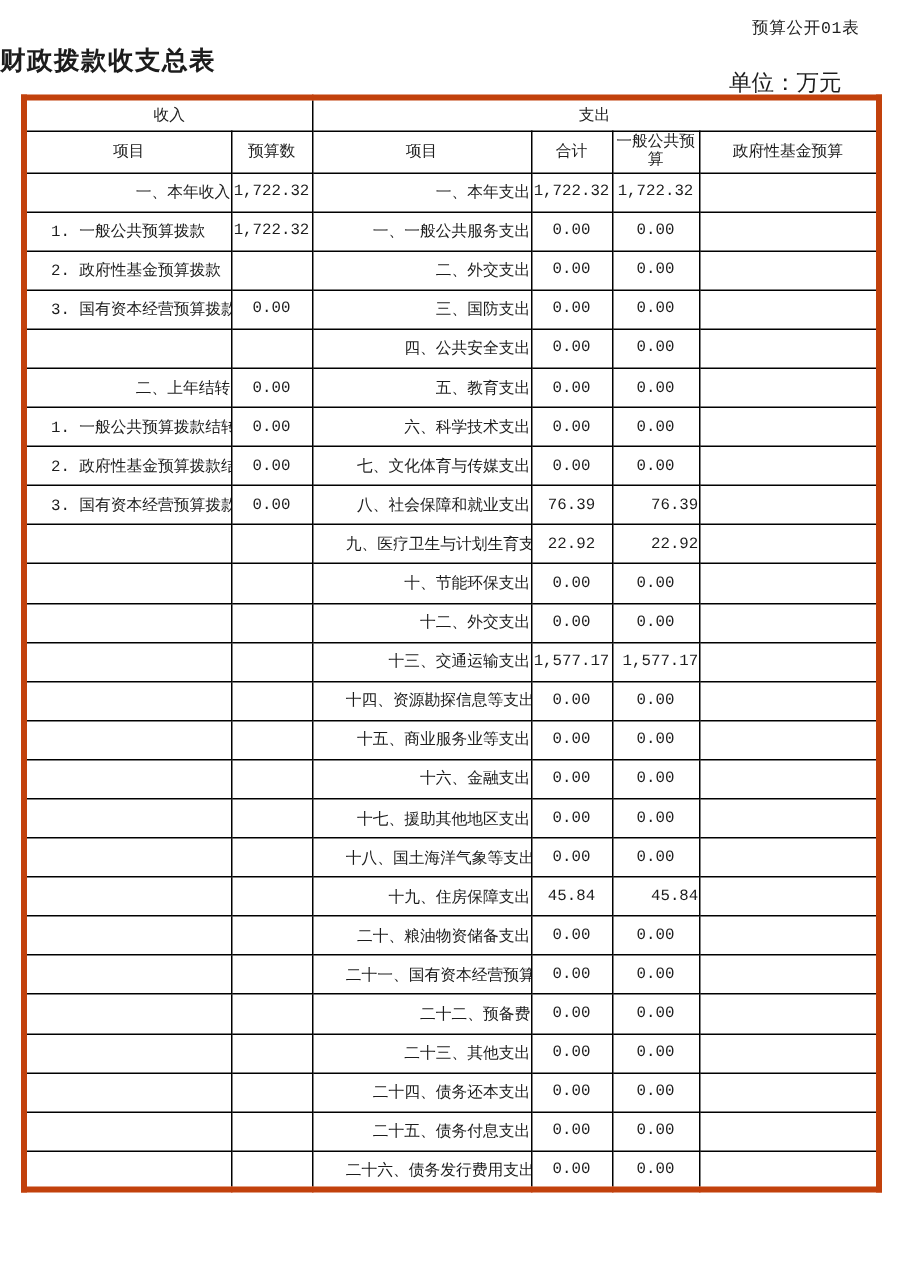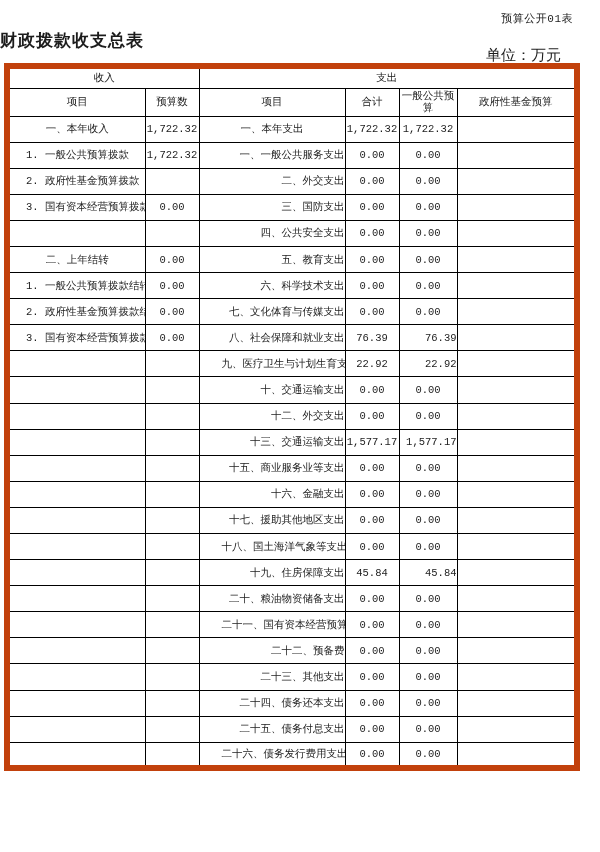--- a/index.html
+++ b/index.html
@@ -18,42 +18,42 @@
   .title {
     position:absolute; top:29px; left:0; width:100%;
     margin:0; text-align:left;
     font-size:17px; font-weight:bold; letter-spacing:1px;
   }
   .unit-label {
     position:absolute; top:46px; right:39px;
     font-size:15px;
   }
   table.budget {
-    position:absolute; top:63px; left:4px;
+    position:absolute; top:63px; left:14px;
     width:572px;
     border-collapse:collapse;
     table-layout:fixed;
-    border:6px solid #c2410c;
+    border:4px solid #c2410c;
   }
   table.budget th, table.budget td {
     border:1px solid #000;
     padding:0;
     font-size:10.5px;
     font-weight:normal;
     overflow:hidden;
     white-space:nowrap;
     vertical-align:middle;
   }
   thead tr.group-row { height:22px; }
   thead tr.cols-row  { height:28px; }
   thead th { text-align:center; }
   thead th.wrap { white-space:normal; word-break:break-all; line-height:1.15; }
   tbody tr { height:26.1px; }
   td.a-c { text-align:center; }
-  td.a-l { text-align:center; padding-left:5px; }
+  td.a-l { text-align:right; padding-left:5px; }
   td.a-r { text-align:right; padding-right:6px; }
   td.c0.a-i { text-align:left; padding-left:16px;margin-left:36px; }
   td.c2.a-i { text-align:right; padding-left:22px; }
 </style>
 </head>
 <body>
 
 <div class="page">
   <div class="doc-label">预算公开01表</div>
   <h1 class="title">财政拨款收支总表</h1>
@@ -159,39 +159,47 @@
           <td class="c0 a-c"></td>
           <td class="c1 a-c"></td>
           <td class="c2 a-i">九、医疗卫生与计划生育支出</td>
           <td class="c3 a-c">22.92</td>
           <td class="c4 a-r">22.92</td>
           <td class="c5 a-c"></td>
         </tr>
         <tr>
           <td class="c0 a-c"></td>
           <td class="c1 a-c"></td>
-          <td class="c2 a-i">十、交通运输支出</td>
+          <td class="c2 a-i">十、节能环保支出</td>
           <td class="c3 a-c">0.00</td>
           <td class="c4 a-c">0.00</td>
           <td class="c5 a-c"></td>
         </tr>
         <tr>
           <td class="c0 a-c"></td>
           <td class="c1 a-c"></td>
           <td class="c2 a-i">十二、外交支出</td>
           <td class="c3 a-c">0.00</td>
           <td class="c4 a-c">0.00</td>
           <td class="c5 a-c"></td>
         </tr>
         <tr>
           <td class="c0 a-c"></td>
           <td class="c1 a-c"></td>
           <td class="c2 a-i">十三、交通运输支出</td>
           <td class="c3 a-c">1,577.17</td>
           <td class="c4 a-r">1,577.17</td>
+          <td class="c5 a-c"></td>
+        </tr>
+        <tr>
+          <td class="c0 a-c"></td>
+          <td class="c1 a-c"></td>
+          <td class="c2 a-i">十四、资源勘探信息等支出</td>
+          <td class="c3 a-c">0.00</td>
+          <td class="c4 a-c">0.00</td>
           <td class="c5 a-c"></td>
         </tr>
         <tr>
           <td class="c0 a-c"></td>
           <td class="c1 a-c"></td>
           <td class="c2 a-i">十五、商业服务业等支出</td>
           <td class="c3 a-c">0.00</td>
           <td class="c4 a-c">0.00</td>
           <td class="c5 a-c"></td>
         </tr>

